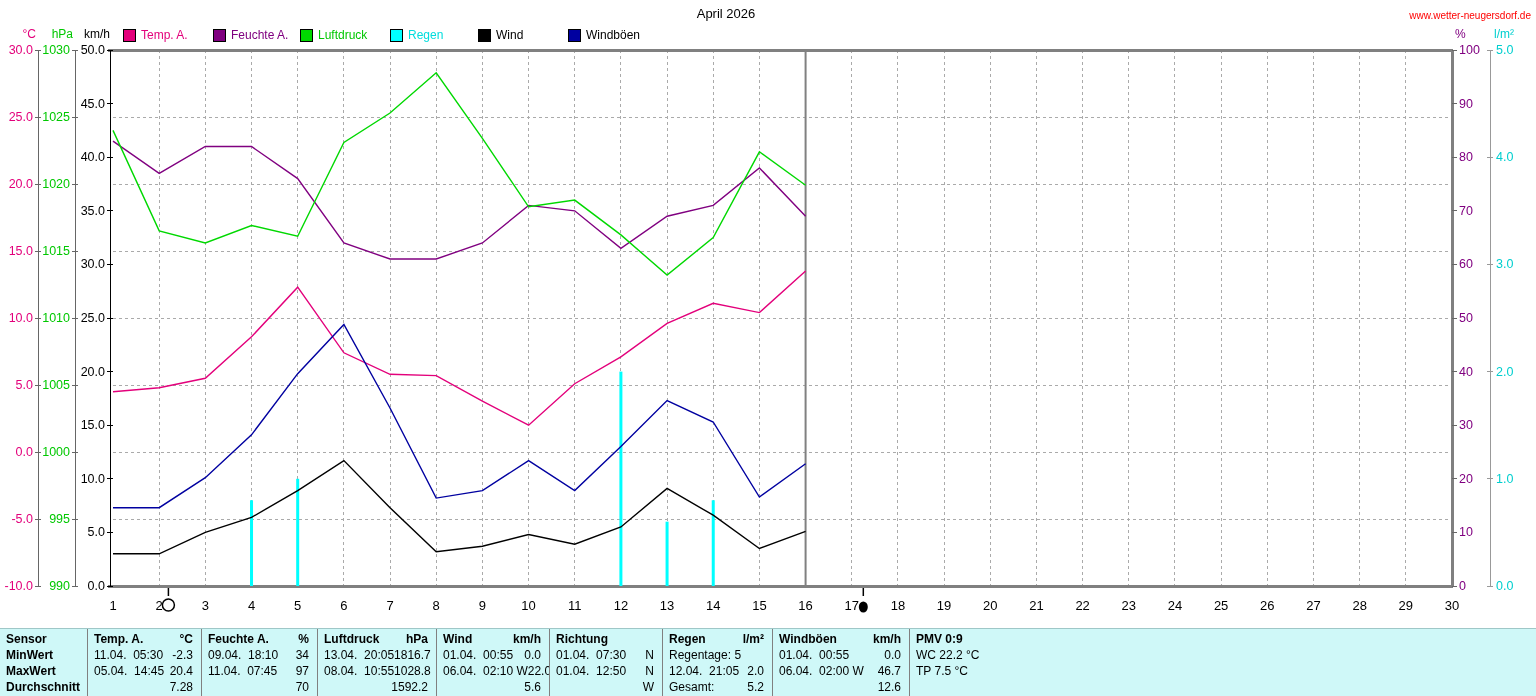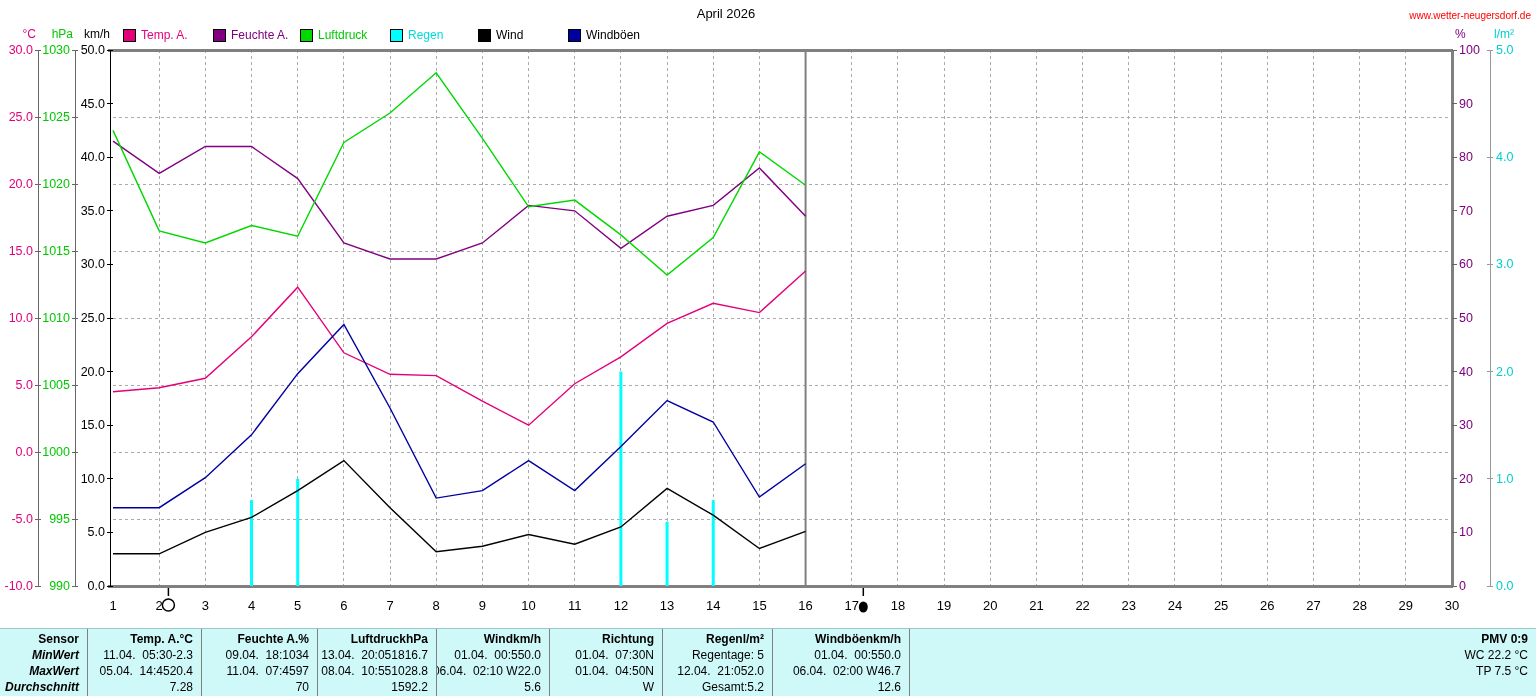--- a/index.html
+++ b/index.html
@@ -16,26 +16,26 @@
   .ah-pct{left:1455px;color:#800080;}
   .ah-lm{left:1494px;color:#00CFCF;}
   #legend{position:absolute;top:28px;left:0;height:16px;width:1450px;}
   .legend-item{position:absolute;top:0;display:flex;align-items:center;font-size:12px;}
   .legend-swatch{width:11px;height:11px;border:1px solid #000;margin-right:5px;display:inline-block;}
   #chart{position:absolute;left:0;top:0;}
   #stats-table{position:absolute;left:0;top:628px;width:1536px;height:68px;
                background:#CFF8F8;display:flex;box-sizing:border-box;
                border-top:1px solid #9fc7c7;font-size:12px;color:#000;}
   .tcol{box-sizing:border-box;border-right:1px solid #808080;display:flex;
-        flex-direction:column;overflow:hidden;align-items:flex-end;}
+        flex-direction:column;overflow:hidden;}
   .tcol:last-child{border-right:none;flex:1;}
   .thead,.trow{display:flex;justify-content:space-between;height:16px;line-height:16px;
                padding:0 8px 0 6px;white-space:pre;}
   .thead{font-weight:bold;margin-top:2px;}
-  .bold-cell{font-weight:bold;font-style:italic;}
+  .bold-cell{font-weight:bold;}
   text{font-family:"Liberation Sans",sans-serif;}
 </style>
 </head>
 <body>
 
 <div class="page">
   <svg id="chart" width="1536" height="628" viewBox="0 0 1536 628">
       <g>
         <line x1="159.17241379310343" y1="50" x2="159.17241379310343" y2="586" stroke="#aaaaaa" stroke-width="1" stroke-dasharray="3,3" shape-rendering="crispEdges"></line>
         <line x1="205.3448275862069" y1="50" x2="205.3448275862069" y2="586" stroke="#aaaaaa" stroke-width="1" stroke-dasharray="3,3" shape-rendering="crispEdges"></line>
@@ -310,21 +310,21 @@
       </div>
       <div class="tcol" style="width: 113px;">
         <div class="thead"><span>Wind</span><span>km/h</span></div>
         <div class="trow"><span>01.04.  00:55</span><span>0.0</span></div>
         <div class="trow"><span>06.04.  02:10 W</span><span>22.0</span></div>
         <div class="trow"><span></span><span>5.6</span></div>
       </div>
       <div class="tcol" style="width: 113px;">
         <div class="thead"><span>Richtung</span><span></span></div>
         <div class="trow"><span>01.04.  07:30</span><span>N</span></div>
-        <div class="trow"><span>01.04.  04:50</span><span>N</span></div>
+        <div class="trow"><span>01.04.  12:50</span><span>N</span></div>
         <div class="trow"><span></span><span>W</span></div>
       </div>
       <div class="tcol" style="width: 110px;">
         <div class="thead"><span>Regen</span><span>l/m²</span></div>
         <div class="trow"><span>Regentage: 5</span><span></span></div>
         <div class="trow"><span>12.04.  21:05</span><span>2.0</span></div>
         <div class="trow"><span>Gesamt:</span><span>5.2</span></div>
       </div>
       <div class="tcol" style="width: 137px;">
         <div class="thead"><span>Windböen</span><span>km/h</span></div>

